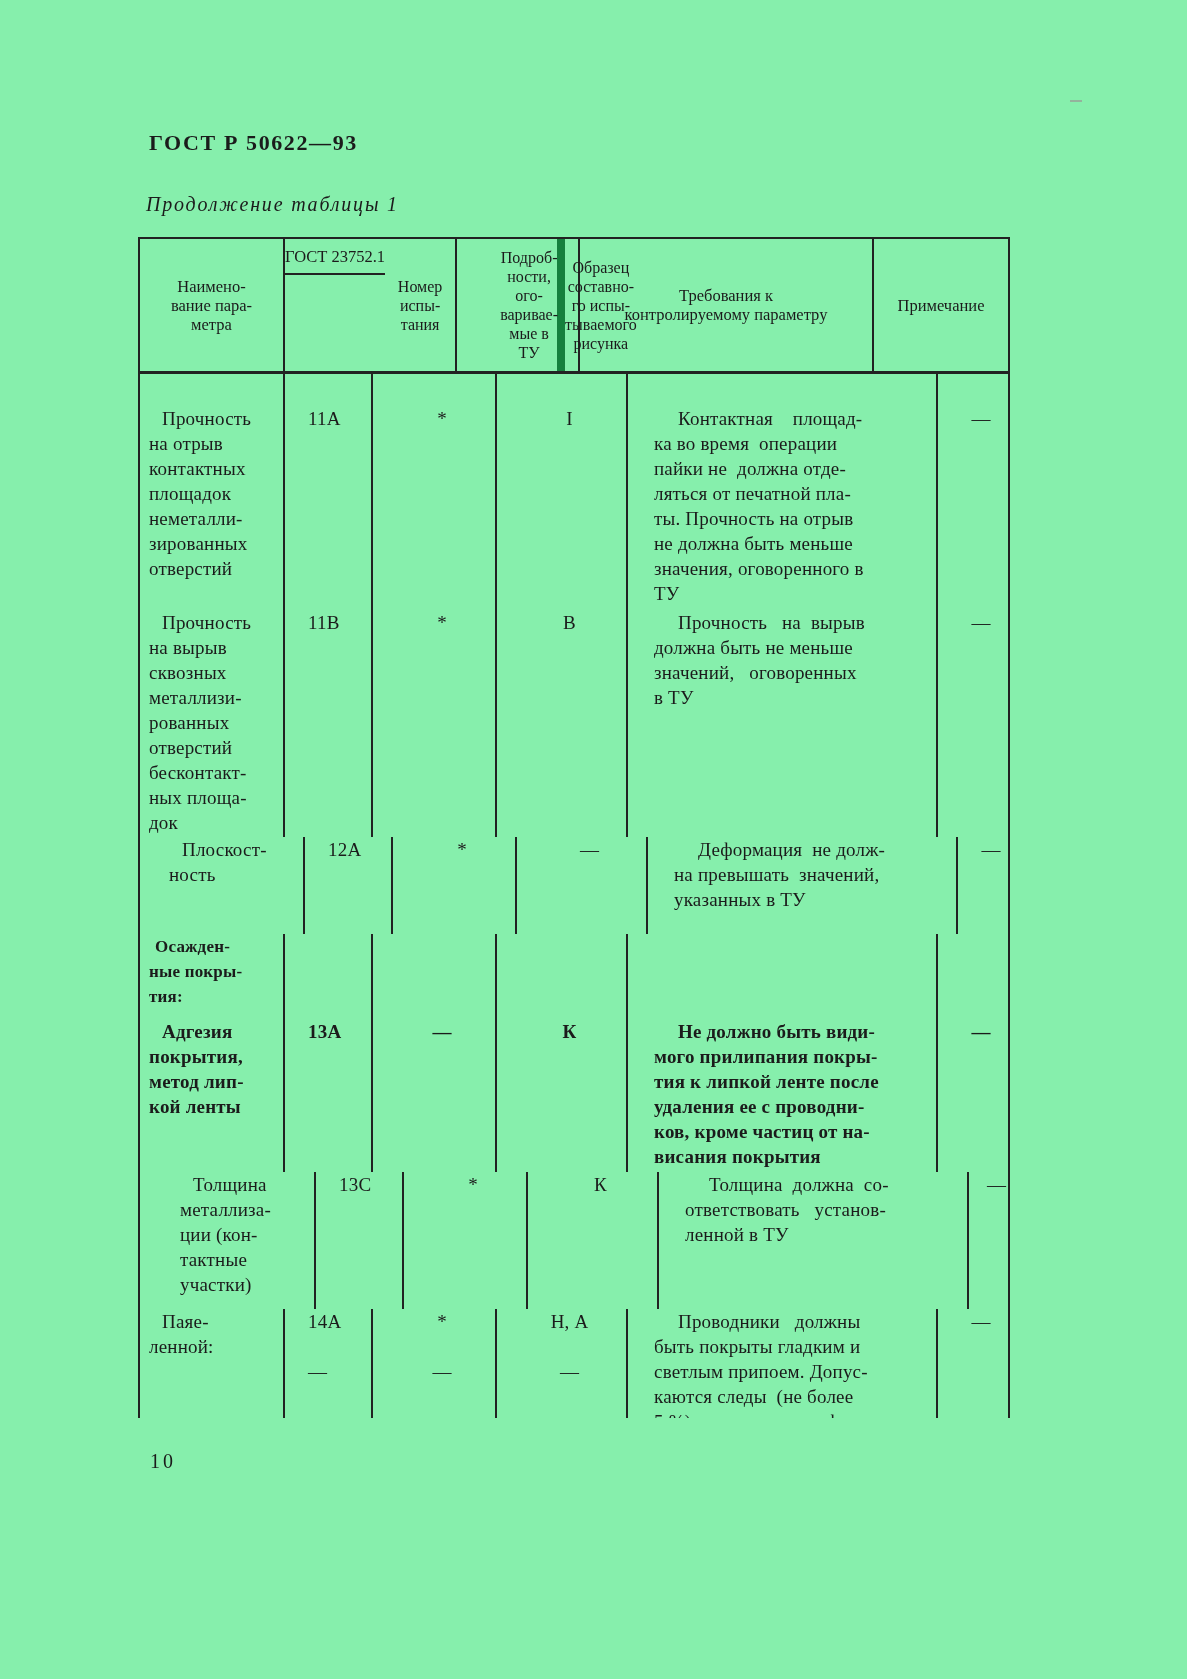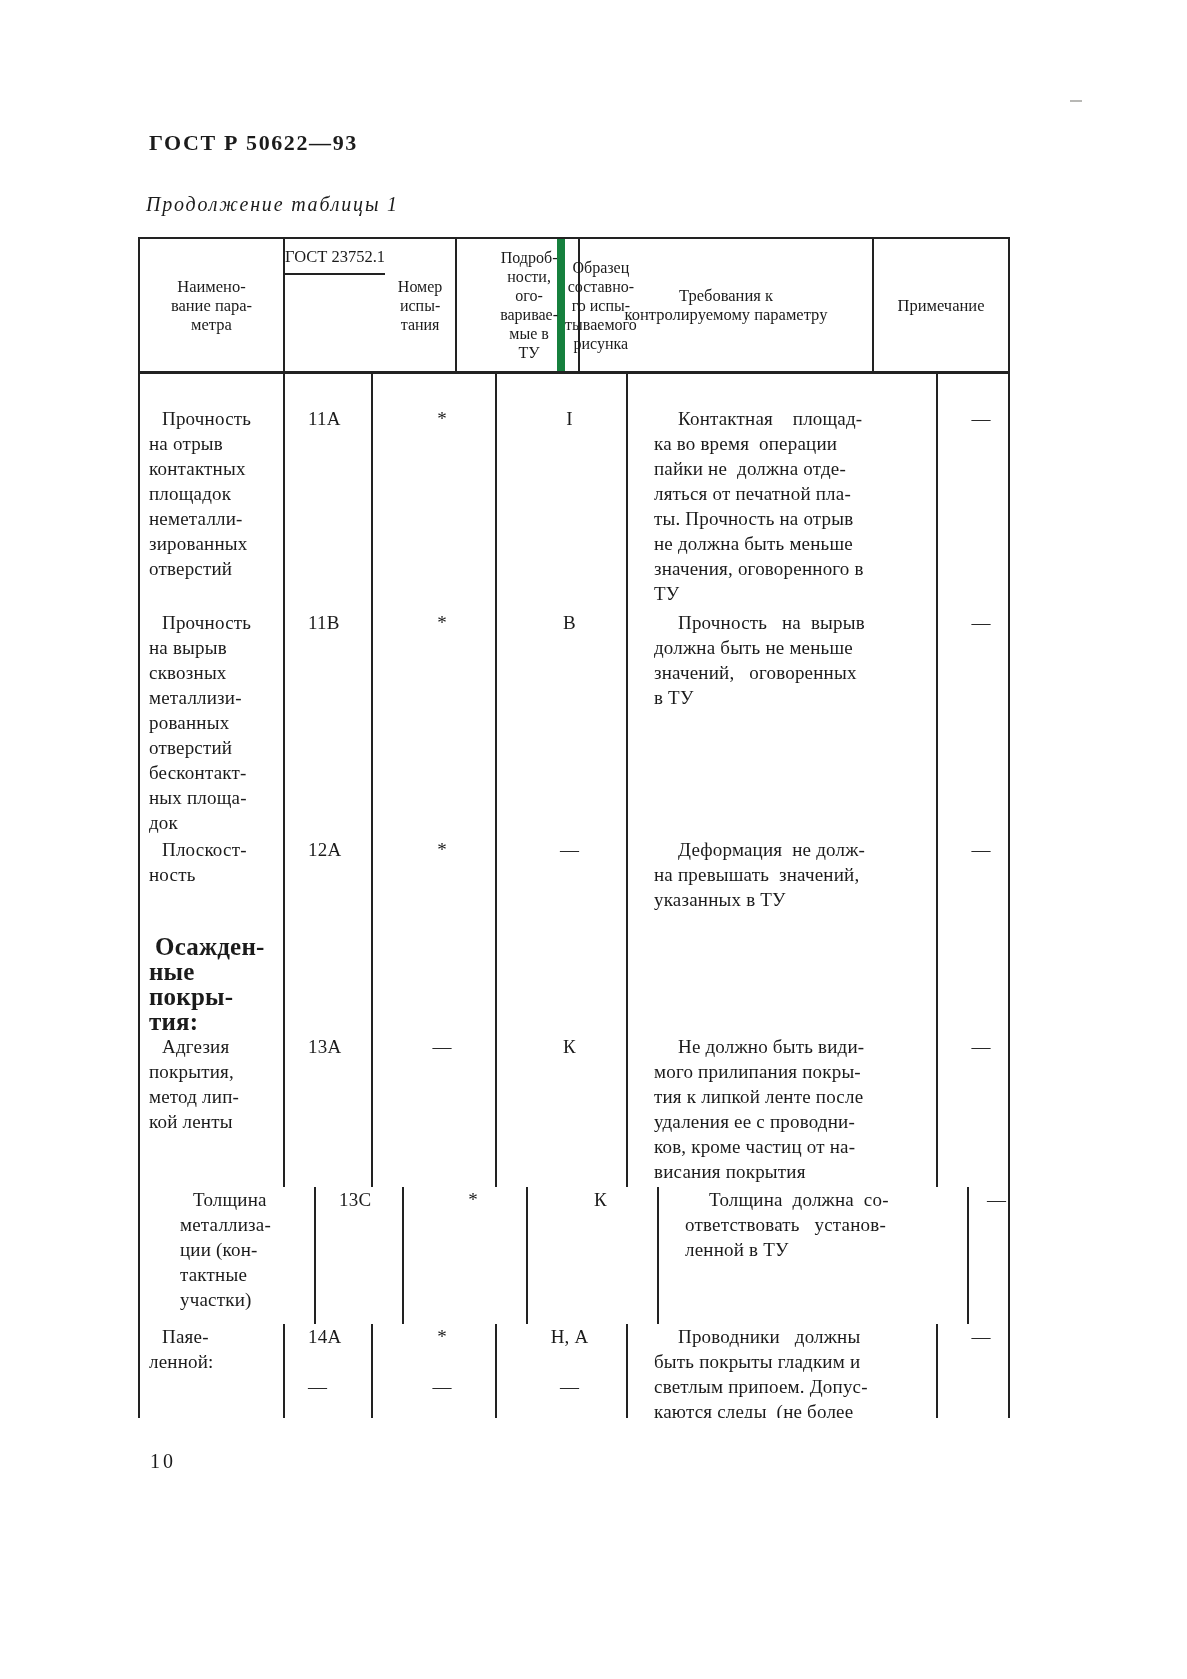--- a/index.html
+++ b/index.html
@@ -1,18 +1,18 @@
 <!DOCTYPE html>
 <html><head>
 <meta charset="utf-8">
 <style>
   html,body{margin:0;padding:0;background:#e8e8e4;}
   .page{
     position:relative;width:1187px;height:1679px;margin:0 auto;
-    background:#ffffff;color:#1b1b1b;
+    background:#86efac;color:#1b1b1b;
     font-family:"Liberation Serif","DejaVu Serif",serif;
     overflow:hidden;
   }
   .doc-title{
     position:absolute;left:149px;top:130px;
     font-size:22px;font-weight:700;letter-spacing:1.6px;white-space:pre;
   }
   .table-caption{
     position:absolute;left:146px;top:193px;
     font-size:20px;font-style:italic;letter-spacing:1.8px;white-space:pre;
@@ -54,24 +54,24 @@
   }
   .c-name{width:145px;flex:none;padding:0 4px 0 9px;white-space:pre-wrap;text-indent:13px;border-right:2px solid #222;}
   .c-num{width:72px;flex:none;padding-left:7px;white-space:pre-line;border-right:2px solid #222;}
   .c-det{width:108px;flex:none;text-align:center;white-space:pre-line;border-right:2px solid #222;}
   .c-sam{width:115px;flex:none;text-align:center;white-space:pre-line;border-right:2px solid #222;}
   .c-req{width:294px;flex:none;padding:0 10px;white-space:pre-wrap;text-indent:24px;border-right:2px solid #222;}
   .c-note{flex:1;text-align:center;white-space:pre-line;}
   .r1{min-height:236px;}
   .r1 .cell{padding-top:32px;}
   .r2{min-height:227px;}
-  .r3{min-height:97px;}
+  .r3{min-height:97px;margin-left:20px;}
   .rsec{min-height:85px;}
-  .rsec .c-name{font-weight:700;font-size:25px;text-indent:6px;}
-  .r4{min-height:153px;}
+  .rsec .c-name{font-weight:700;font-size:17px;text-indent:6px;}
+  .r4{min-height:153px;font-weight:bold;}
   .r5{min-height:137px;padding-left:31px;}
   .r6{flex:1;min-height:0;overflow:hidden;}
   .page-number{
     position:absolute;left:150px;top:1450px;
     font-size:20px;letter-spacing:3px;
   }
 </style>
 </head>
 <body>
 

